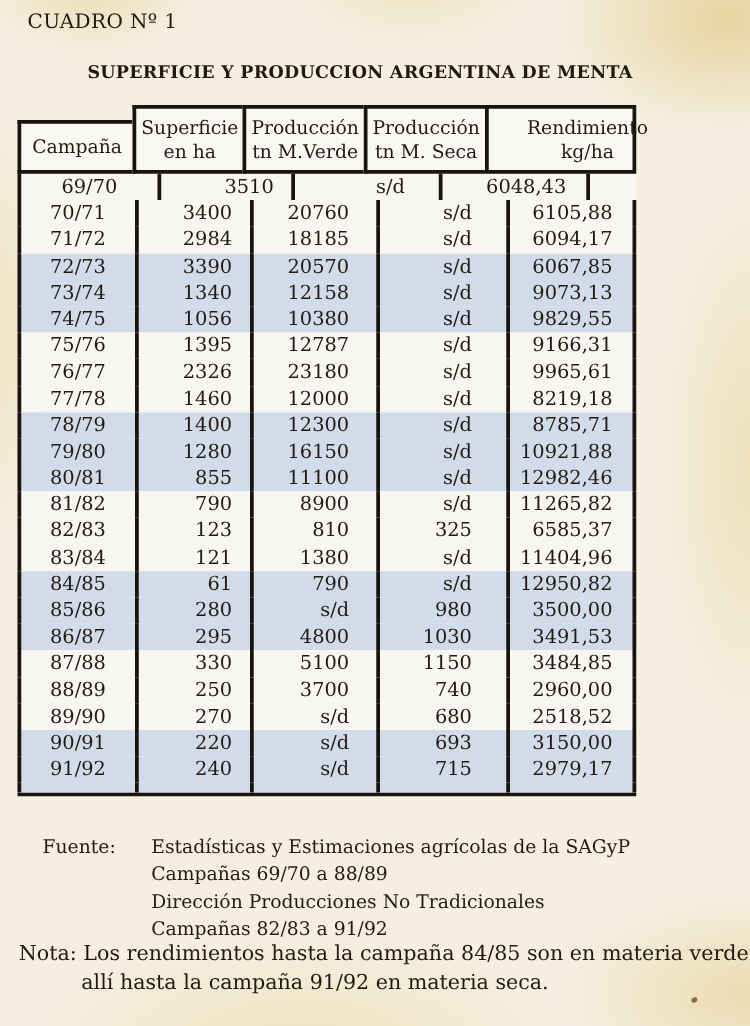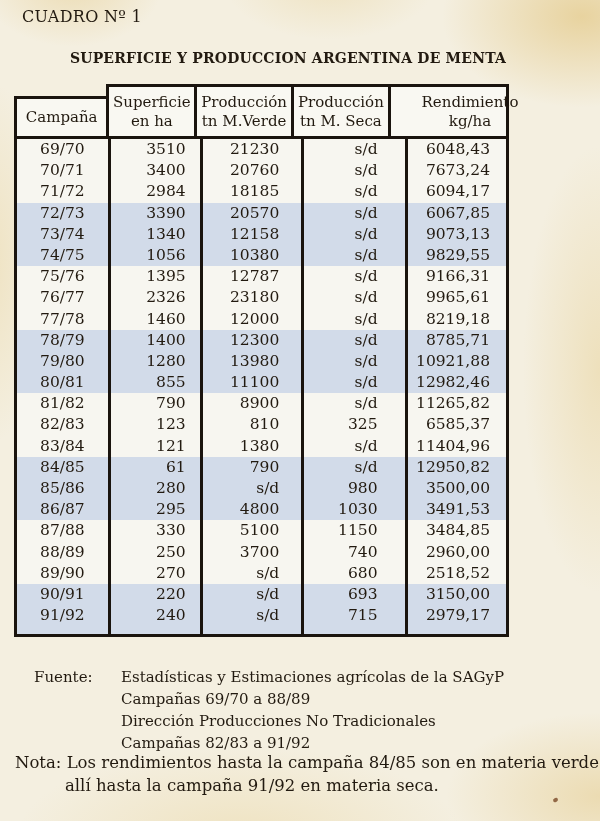--- a/index.html
+++ b/index.html
@@ -118,30 +118,29 @@
       </div>
       <div class="th c4">
         <span>Rendimiento</span>
         <span>kg/ha</span>
       </div>
     </div>
     <div class="tbody">
         <div class="tr">
           <div class="td c0">69/70</div>
           <div class="td c1">3510</div>
-          <div class="td c2">21230</div>
           <div class="td c3">s/d</div>
           <div class="td c4">6048,43</div>
         </div>
         <div class="tr">
           <div class="td c0">70/71</div>
           <div class="td c1">3400</div>
           <div class="td c2">20760</div>
           <div class="td c3">s/d</div>
-          <div class="td c4">7673,24</div>
+          <div class="td c4">6105,88</div>
         </div>
         <div class="tr">
           <div class="td c0">71/72</div>
           <div class="td c1">2984</div>
           <div class="td c2">18185</div>
           <div class="td c3">s/d</div>
           <div class="td c4">6094,17</div>
         </div>
         <div class="tr shaded">
           <div class="td c0">72/73</div>
@@ -188,21 +187,21 @@
         <div class="tr shaded">
           <div class="td c0">78/79</div>
           <div class="td c1">1400</div>
           <div class="td c2">12300</div>
           <div class="td c3">s/d</div>
           <div class="td c4">8785,71</div>
         </div>
         <div class="tr shaded">
           <div class="td c0">79/80</div>
           <div class="td c1">1280</div>
-          <div class="td c2">13980</div>
+          <div class="td c2">16150</div>
           <div class="td c3">s/d</div>
           <div class="td c4">10921,88</div>
         </div>
         <div class="tr shaded">
           <div class="td c0">80/81</div>
           <div class="td c1">855</div>
           <div class="td c2">11100</div>
           <div class="td c3">s/d</div>
           <div class="td c4">12982,46</div>
         </div>

